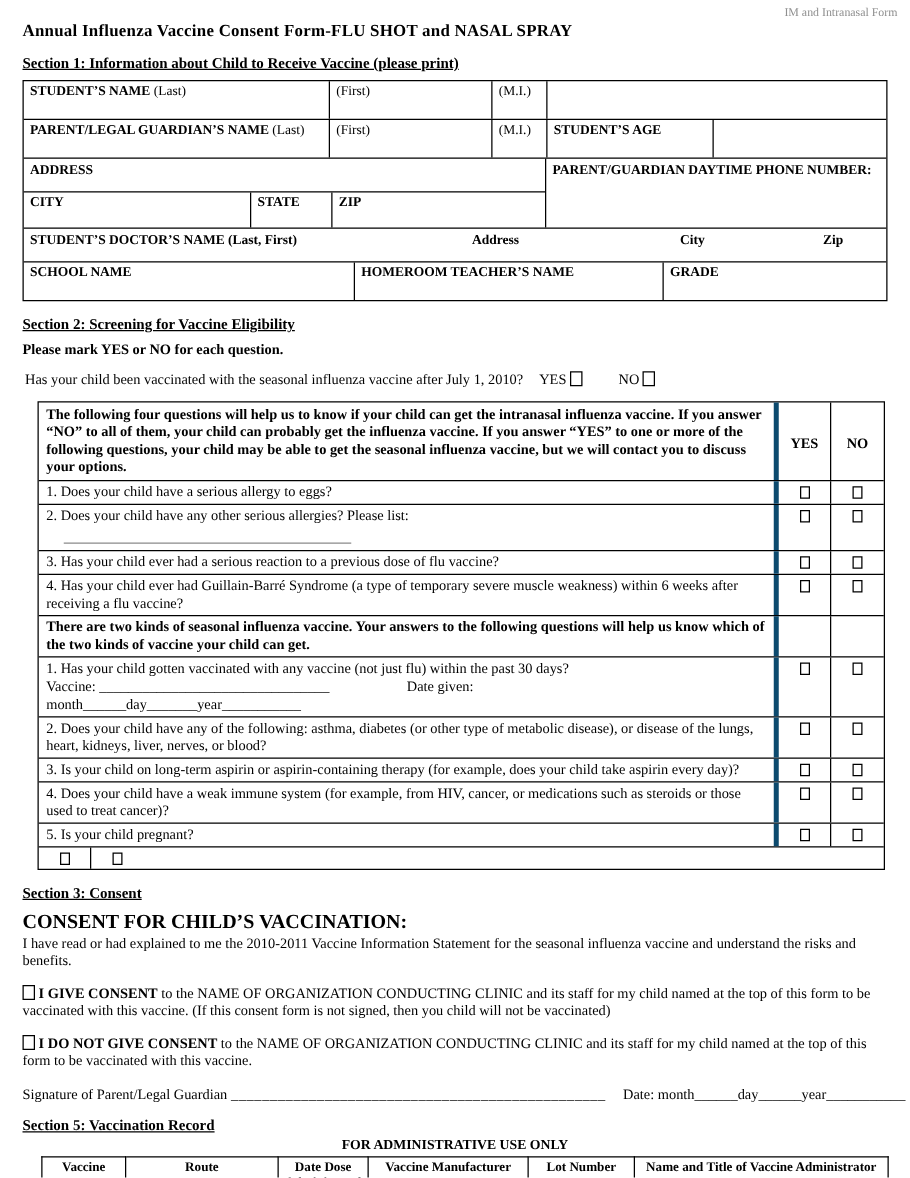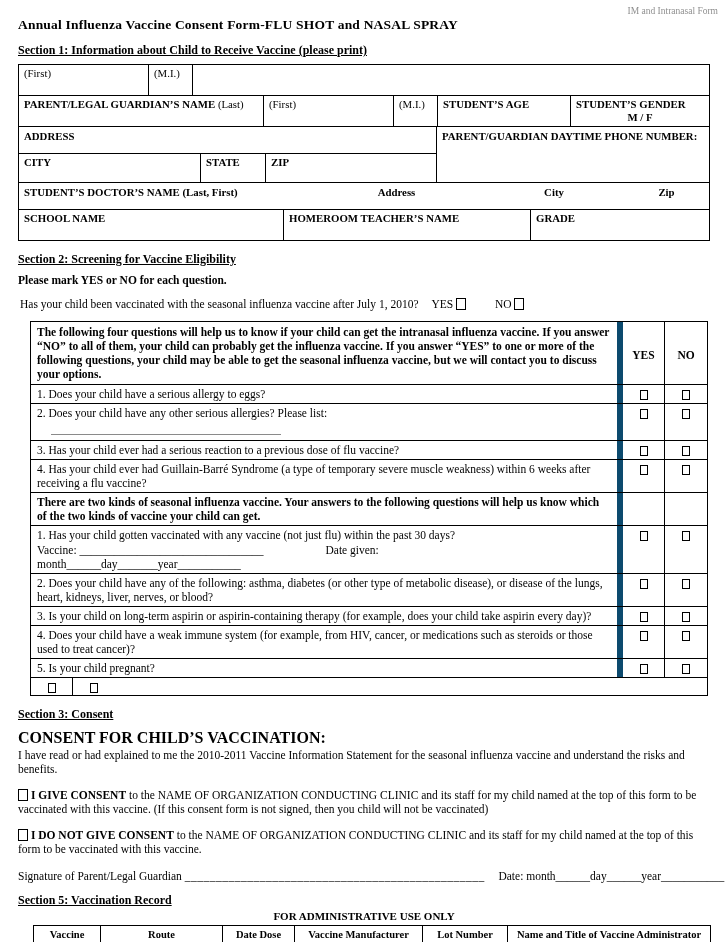--- a/index.html
+++ b/index.html
@@ -31,21 +31,21 @@
   .r6{min-height:30px;} .wschool{width:265px;} .whome{width:247px;}
   
   .instr{font-weight:bold;margin:2px 0 10px 0;}
   .preq{margin:0 0 10px 2px;}
   .preq .gap1{display:inline-block;width:10px;} .preq .gap2{display:inline-block;width:26px;}
   .cb{display:inline-block;width:6px;height:8px;border:1.5px solid #000;vertical-align:-1px;background:#fff;}
   .cb-lg{width:8px;height:10px;vertical-align:-2px;}
   .t2{border:1.5px solid #000;margin-left:12px;width:678px;box-sizing:border-box;}
   .t2r{display:flex;border-bottom:1px solid #000;}
   .t2r:last-child{border-bottom:none;}
-  .qcell{flex:1;border-right:6px solid #0c4a6e;padding:2px 6px;box-sizing:border-box;}
+  .qcell{flex:1;border-right:4px solid #0c4a6e;padding:2px 6px;box-sizing:border-box;}
   .ycell,.ncell{width:42px;text-align:center;padding-top:3px;box-sizing:border-box;}
   .ycell{border-right:1px solid #000;}
   .t2 .hdr .qcell{font-weight:bold;padding:3px 6px;}
   .t2 .hdr .ycell,.t2 .hdr .ncell{font-weight:bold;display:flex;align-items:center;justify-content:center;font-size:11.5px;}
   .boldrow .qcell{font-weight:bold;}
   .plist-line{width:230px;border-bottom:1px solid #8a8a8a;height:1px;margin:13px 0 3px 14px;}
   .q5line2{display:flex;margin-top:1px;}
   .q5line2 .dg{margin-left:62px;}
   
   .s3sub{font-weight:bold;font-size:16px;margin:10px 0 3px 0;}
@@ -65,32 +65,29 @@
 
 <div class="page">
 
   <div class="corner">IM and Intranasal Form</div>
   <div class="title">Annual Influenza Vaccine Consent Form-FLU SHOT and NASAL SPRAY</div>
 
   <div class="sec-head">Section 1: Information about Child to Receive Vaccine (please print)</div>
 
   <div class="t1">
     <div class="t1r r1">
+      <div class="c w245"><b>STUDENT’S NAME</b> <span>(Last)</span></div>
       <div class="c w130"><span>(First)</span></div>
       <div class="c w44"><span>(M.I.)</span></div>
     </div>
     <div class="t1r r2">
       <div class="c w245"><b>PARENT/LEGAL GUARDIAN’S NAME</b> <span>(Last)</span></div>
       <div class="c w130"><span>(First)</span></div>
       <div class="c w44"><span>(M.I.)</span></div>
       <div class="c" style="width:133px;"><b>STUDENT’S AGE</b></div>
-      <div class="c flex1 last">
-        <div><b>STUDENT’S GENDER</b></div>
-        <div style="text-align:center;"><b>M / F</b></div>
-      </div>
     </div>
     <div class="t1complex">
       <div class="t1left">
         <div class="addrrow"><b>ADDRESS</b></div>
         <div class="cszrow">
           <div class="c wcity"><b>CITY</b></div>
           <div class="c wstate"><b>STATE</b></div>
           <div class="c wzip"><b>ZIP</b></div>
         </div>
       </div>

